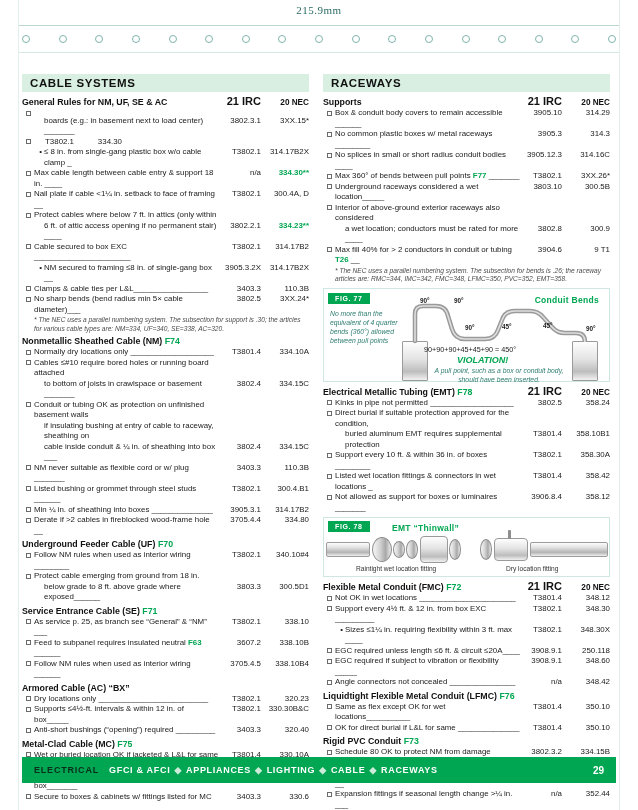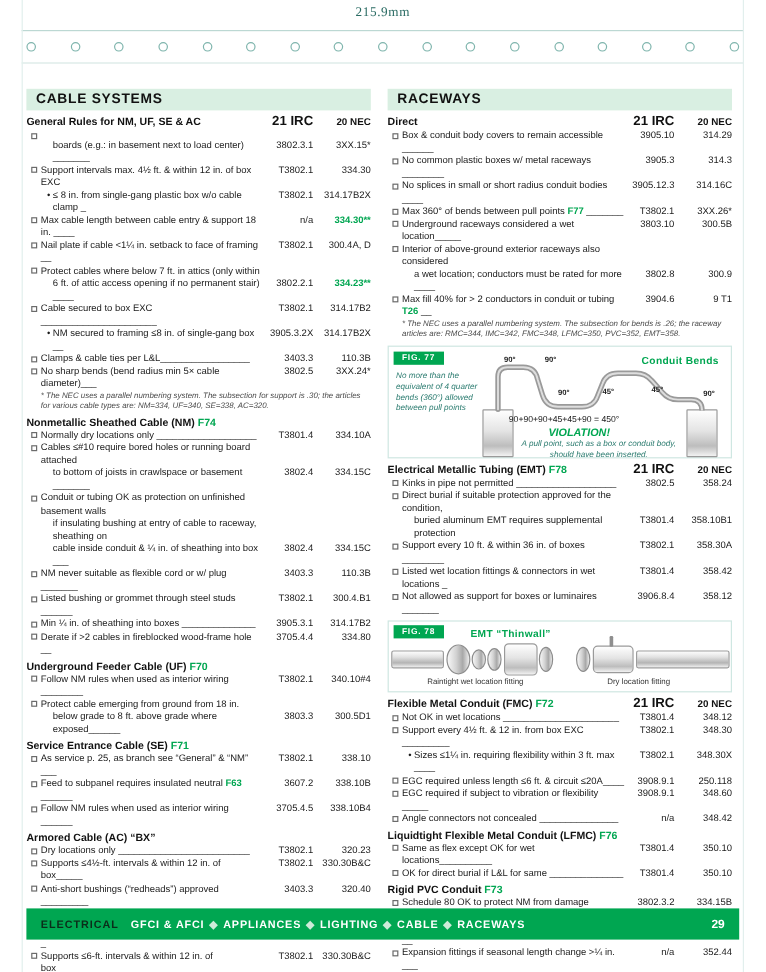--- a/index.html
+++ b/index.html
@@ -171,21 +171,20 @@
               <div class="row cont">
                 <span class="box" style="visibility: hidden;"></span>
                 <span class="txt">boards (e.g.: in basement next to load center) _______</span>
                 <span class="irc">3802.3.1</span>
                 <span class="nec">3XX.15*</span>
               </div>
             </li>
             <li>
               <div class="row">
                 <span class="box"></span>
-                <span class="txt">Support intervals max. 4½ ft. &amp; within 12 in. of box EXC</span>
                 <span class="irc">T3802.1</span>
                 <span class="nec">334.30</span>
               </div>
             </li>
             <li>
               <div class="row indent">
                 <span class="bullet">•</span>
                 <span class="txt">≤ 8 in. from single-gang plastic box w/o cable clamp _</span>
                 <span class="irc">T3802.1</span>
                 <span class="nec">314.17B2X</span>
@@ -424,21 +423,21 @@
               <div class="row">
                 <span class="box"></span>
                 <span class="txt">Supports ≤4½-ft. intervals &amp; within 12 in. of box_____</span>
                 <span class="irc">T3802.1</span>
                 <span class="nec">330.30B&amp;C</span>
               </div>
             </li>
             <li>
               <div class="row">
                 <span class="box"></span>
-                <span class="txt">Anti-short bushings (“redheads”) approved _________</span>
+                <span class="txt">Anti-short bushings (“opening”) required _________</span>
                 <span class="irc">3403.3</span>
                 <span class="nec">320.40</span>
               </div>
             </li>
           </ul>
         </div>
         <div class="grp">
           <div class="grp-head">
             <div class="grp-title">Metal-Clad Cable (MC) <span class="fref">F75</span></div>
           </div>
@@ -471,21 +470,21 @@
         </div>
       </div>
 
   </div>
 
   <div class="col col-r">
     <div class="sect-bar">RACEWAYS</div>
     <div id="right-g0">
         <div class="grp">
           <div class="grp-head">
-            <div class="grp-title">Direct </div>
+            <div class="grp-title">Supports </div>
             <div class="hdr-irc">21 IRC</div>
             <div class="hdr-nec">20 NEC</div>
           </div>
           <ul class="items">
             <li>
               <div class="row">
                 <span class="box"></span>
                 <span class="txt">Box &amp; conduit body covers to remain accessible ______</span>
                 <span class="irc">3905.10</span>
                 <span class="nec">314.29</span>

